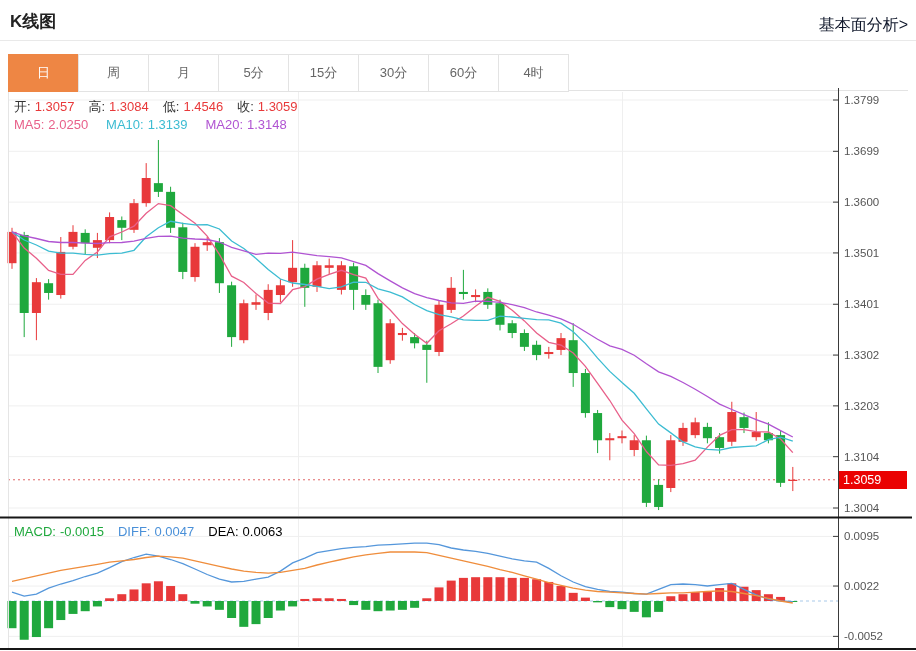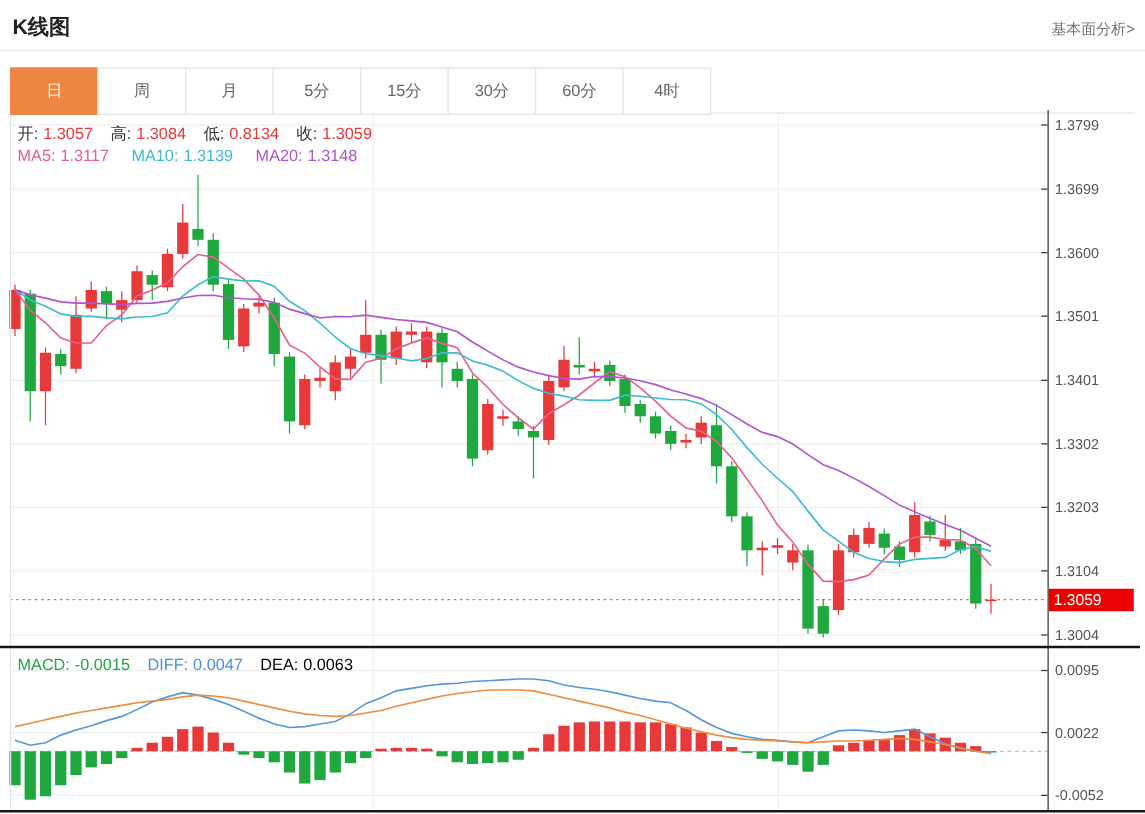--- a/index.html
+++ b/index.html
@@ -6,21 +6,21 @@
   body{width:916px;height:651px;overflow:hidden;
        font-family:"Liberation Sans","DejaVu Sans",sans-serif;}
   .page{position:relative;width:916px;height:465px;background:#fff;text-decoration:underline;}
   svg{position:absolute;left:0;top:0;}
   svg text{font-family:"Liberation Sans","DejaVu Sans",sans-serif;}
 
   .header{position:absolute;left:0;top:0;width:916px;height:40px;
           border-bottom:1px solid #e9e9e9;}
   .title{position:absolute;left:10px;top:10px;font-size:17px;font-weight:bold;
          color:#222;margin:0;}
-  .fund-link{position:absolute;right:8px;top:15px;font-size:12px;color:#737373;
+  .fund-link{position:absolute;right:8px;top:15px;font-size:16px;color:#0f172a;
              text-decoration:none;cursor:pointer;text-align:center;}
 
   .tabbar{position:absolute;left:8px;top:54px;display:flex;width:900px;}
   .tab{width:69px;height:36px;line-height:36px;text-align:center;
        font-size:13px;color:#666;background:#fff;border:1px solid #e3e3e3;
        margin-left:-1px;cursor:pointer;}
   .tab:first-child{margin-left:0;}
   .tab.sel{background:#ee8644;border-color:#ee8644;color:#fff;}
   .tab-rest{flex:1;height:36px;border-bottom:1px solid #e3e3e3;}
 
@@ -316,25 +316,25 @@
         <line x1="833" y1="586.04" x2="838" y2="586.04" stroke="#3a3a3a" stroke-width="1"></line>
         <text x="844" y="590.04" font-size="11.5" fill="#555">0.0022</text>
         <line x1="833" y1="636.36" x2="838" y2="636.36" stroke="#3a3a3a" stroke-width="1"></line>
         <text x="844" y="640.36" font-size="11.5" fill="#555">-0.0052</text>
         <line x1="0" y1="517.5" x2="912" y2="517.5" stroke="#161616" stroke-width="2"></line>
         <line x1="0" y1="649" x2="916" y2="649" stroke="#161616" stroke-width="2"></line>
       </g>
     </svg>
 
   <div class="row ohlc-row">
-    <span class="lbl">开:</span><span class="val red">1.3057</span><span class="lbl">高:</span><span class="val red">1.3084</span><span class="lbl">低:</span><span class="val red">0.8134</span><span class="lbl">收:</span><span class="val red">1.3059</span>
+    <span class="lbl">开:</span><span class="val red">1.3057</span><span class="lbl">高:</span><span class="val red">1.3084</span><span class="lbl">低:</span><span class="val red">1.4546</span><span class="lbl">收:</span><span class="val red">1.3059</span>
   </div>
 
   <div class="row ma-row">
-    <span class="pink">MA5:</span><span class="val pink">1.3117</span><span class="cyan">MA10:</span><span class="val cyan">1.3139</span><span class="purple">MA20:</span><span class="val purple">1.3148</span>
+    <span class="pink">MA5:</span><span class="val pink">2.0250</span><span class="cyan">MA10:</span><span class="val cyan">1.3139</span><span class="purple">MA20:</span><span class="val purple">1.3148</span>
   </div>
 
   <div class="row macd-row">
     <span class="green">MACD:</span><span class="val green">-0.0015</span><span class="blue">DIFF:</span><span class="val blue">0.0047</span><span class="orange">DEA:</span><span class="val orange">0.0063</span>
   </div>
 
   <div class="price-tag">1.3059</div>
 
 </div>
 

